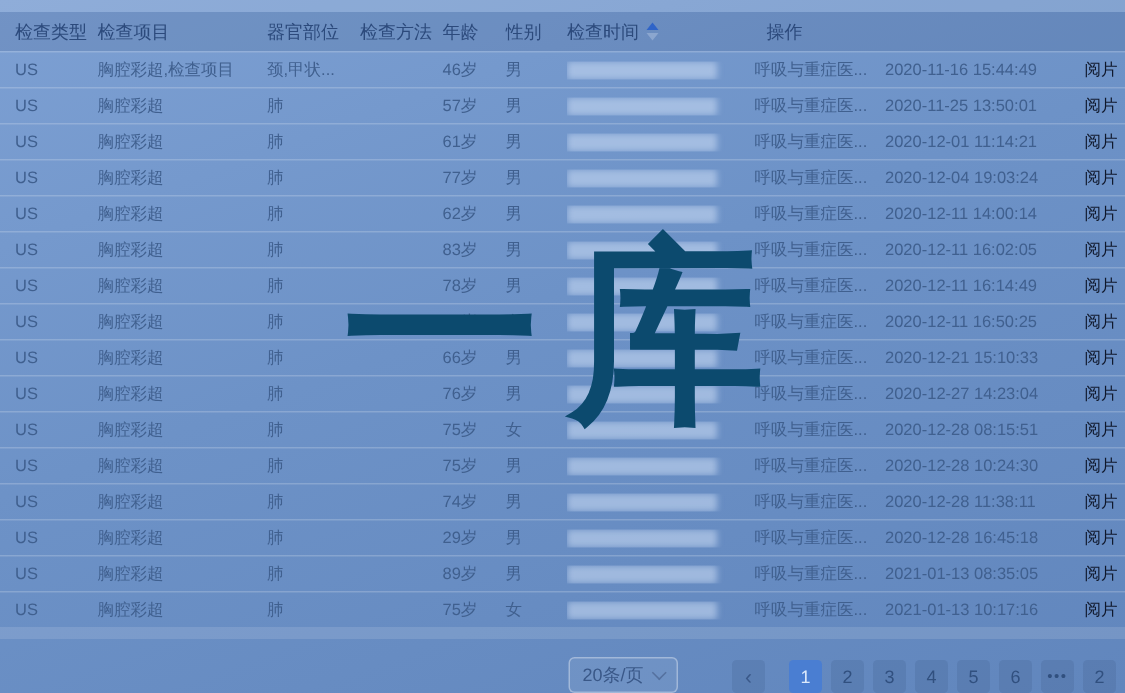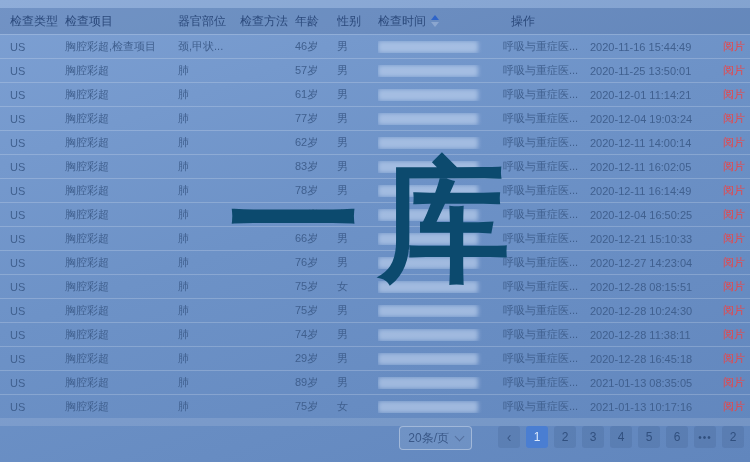--- a/index.html
+++ b/index.html
@@ -21,32 +21,32 @@
   .col-organ{width:62px}
   .col-method{width:55px}
   .col-age{width:42px}
   .col-gender{width:41px}
   .col-hospital{width:125px}
   .col-department{width:87px}
   .col-exam_time{width:133px}
   .col-action{width:40px}
   .redact{display:inline-block;width:100px;height:12px;border-radius:2px;
     background:rgba(206,223,246,.55);filter:blur(2px)}
-  .link{color:#ef4444;cursor:pointer}
+  .link{color:#0f172a;cursor:pointer}
   .sorters{display:inline-flex;flex-direction:column;margin-left:5px;gap:2px}
   .caret-up{width:0;height:0;border-left:4px solid transparent;border-right:4px solid transparent;
     border-bottom:5px solid #2f64c8}
   .caret-down{width:0;height:0;border-left:4px solid transparent;border-right:4px solid transparent;
     border-top:5px solid #8ba6cf}
   .watermark{position:absolute;left:228px;top:156px;font-size:132px;line-height:1;
     font-weight:700;color:#0c4a6e;letter-spacing:18px;z-index:5;pointer-events:none;
     font-family:"Liberation Sans","DejaVu Sans",sans-serif}
   .midstrip{position:absolute;left:0;right:0;top:418px;height:8px;background:rgba(255,255,255,.12)}
   .bottom{position:absolute;left:0;right:0;bottom:0;height:36px;display:flex;
-    align-items:flex-start;justify-content:flex-end;padding-right:6px;gap:6px}
+    align-items:flex-end;justify-content:flex-end;padding-right:6px;gap:16px}
   .sizesel{height:24px;min-width:70px;padding:0 8px;border:1px solid rgba(255,255,255,.35);
     border-radius:4px;display:flex;align-items:center;justify-content:center;gap:7px;
     color:#3a5888;font-size:12px;background:rgba(255,255,255,.07);margin-right:20px;cursor:pointer}
   .chev{width:7px;height:7px;border-right:1.5px solid #55719f;border-bottom:1.5px solid #55719f;
     transform:rotate(45deg);margin-top:-4px}
   .pbtn{min-width:22px;height:22px;padding:0 3px;border:none;border-radius:3px;
     background:rgba(23,43,77,.10);color:#31507f;font-size:12px;cursor:pointer;
     font-family:"Liberation Sans","DejaVu Sans",sans-serif;display:flex;align-items:center;justify-content:center}
   .pbtn.prev{font-size:14px;color:#3a5888}
   .pbtn.active{background:#4a7ed2;color:#dcе9fb;color:#dce9fb}
@@ -205,21 +205,21 @@
         <div class="td col-exam_type">US</div>
         <div class="td col-exam_item">胸腔彩超</div>
         <div class="td col-organ">肺</div>
         <div class="td col-method"></div>
         <div class="td col-age">76岁</div>
         <div class="td col-gender">女</div>
         <div class="td col-hospital">
           <span class="redact"></span>
         </div>
         <div class="td col-department">呼吸与重症医...</div>
-        <div class="td col-exam_time">2020-12-04 16:50:25</div>
+        <div class="td col-exam_time">2020-12-11 16:50:25</div>
         <div class="td col-action">
           <span class="link">阅片</span>
         </div>
       </div>
       <div class="tr">
         <div class="td col-exam_type">US</div>
         <div class="td col-exam_item">胸腔彩超</div>
         <div class="td col-organ">肺</div>
         <div class="td col-method"></div>
         <div class="td col-age">66岁</div>

